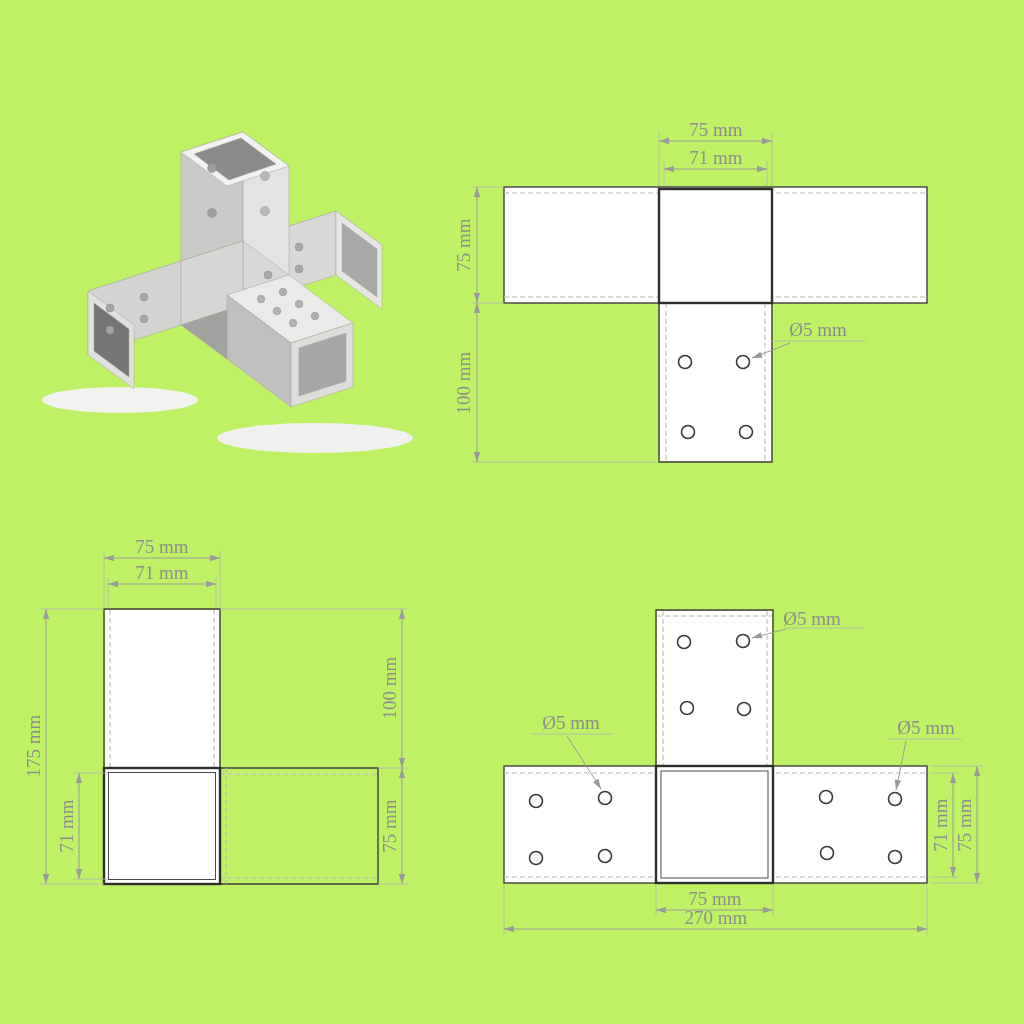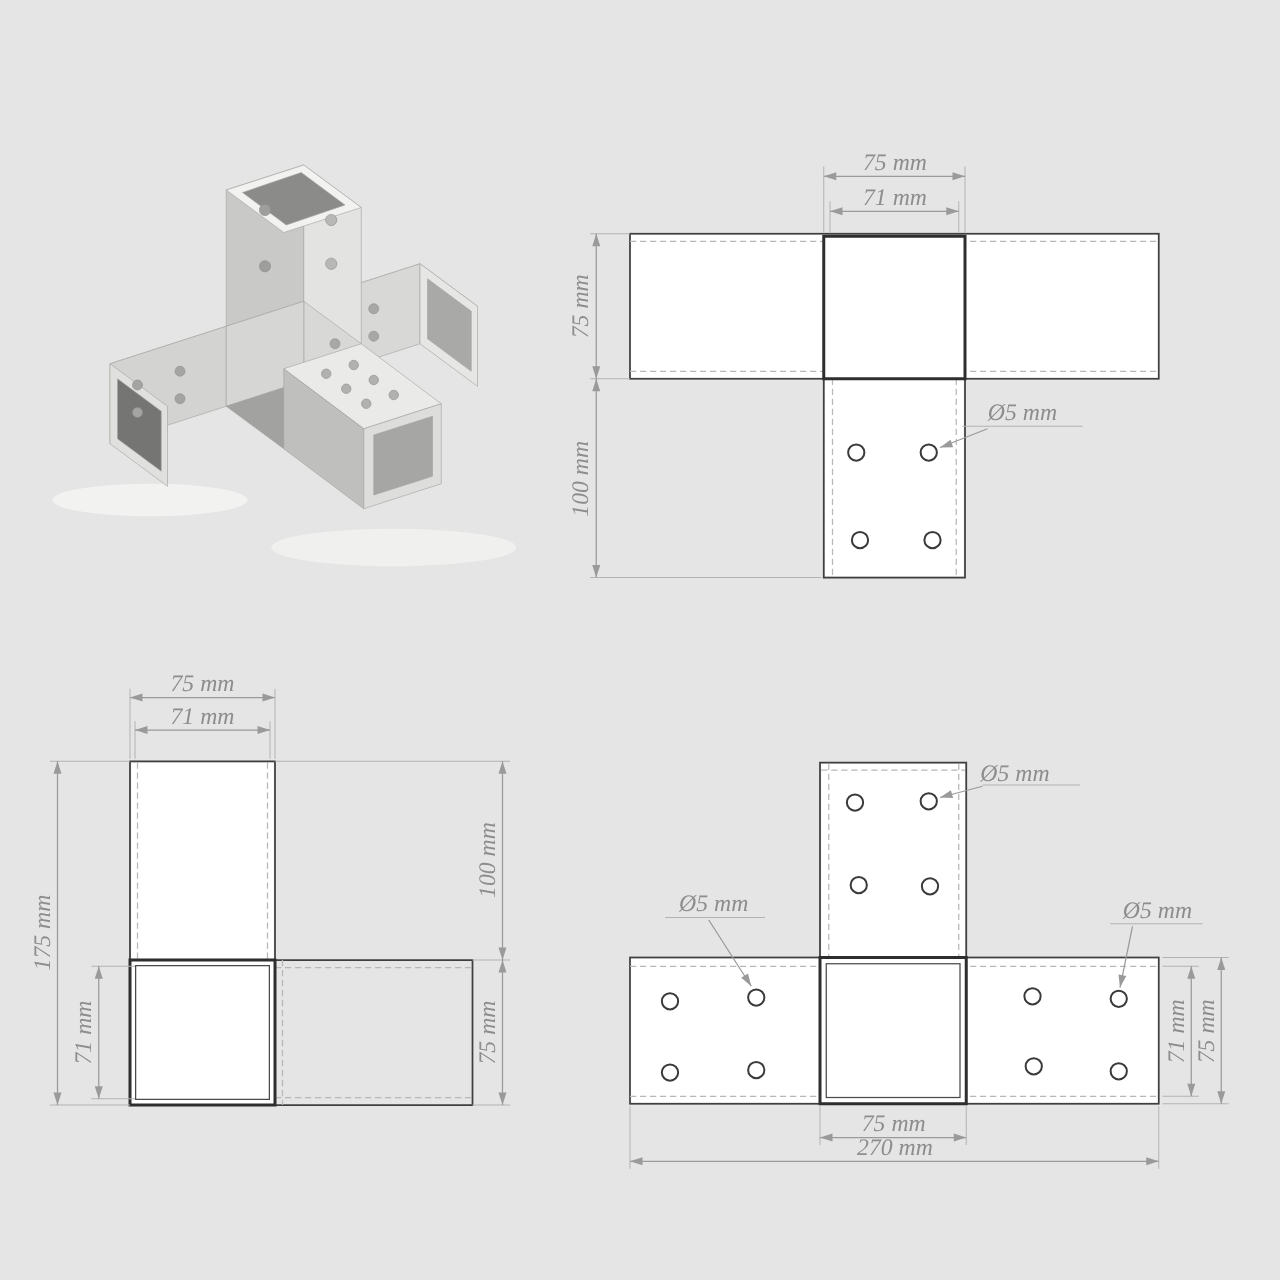--- a/index.html
+++ b/index.html
@@ -1,16 +1,16 @@
 <!DOCTYPE html>
 <html><head>
 <meta charset="utf-8">
 <style>
   html,body{margin:0;padding:0;background:#ffffff;}
-  .canvas{position:relative;width:1024px;height:1024px;background:#e5e5e5;overflow:hidden;font-style:italic;}
+  .canvas{position:relative;width:1024px;height:1024px;background:#bef264;overflow:hidden;}
   svg{display:block;}
   .out{stroke:#3f3f3f;stroke-width:1.4;fill:none;}
   .outf{stroke:#3f3f3f;stroke-width:1.4;fill:#ffffff;}
   .thick{stroke:#2e2e2e;stroke-width:2.4;fill:#ffffff;}
   .thin{stroke:#4a4a4a;stroke-width:1;fill:none;}
   .dash{stroke:#b8b8b6;stroke-width:1;stroke-dasharray:5 3;fill:none;}
   .dim{stroke:#9a9a9a;stroke-width:1;fill:none;}
   .ext{stroke:#b3b3b3;stroke-width:0.8;fill:none;}
   .hole{fill:#ffffff;stroke:#3a3a3a;stroke-width:1.6;}
   .arr{fill:#9a9a9a;}

